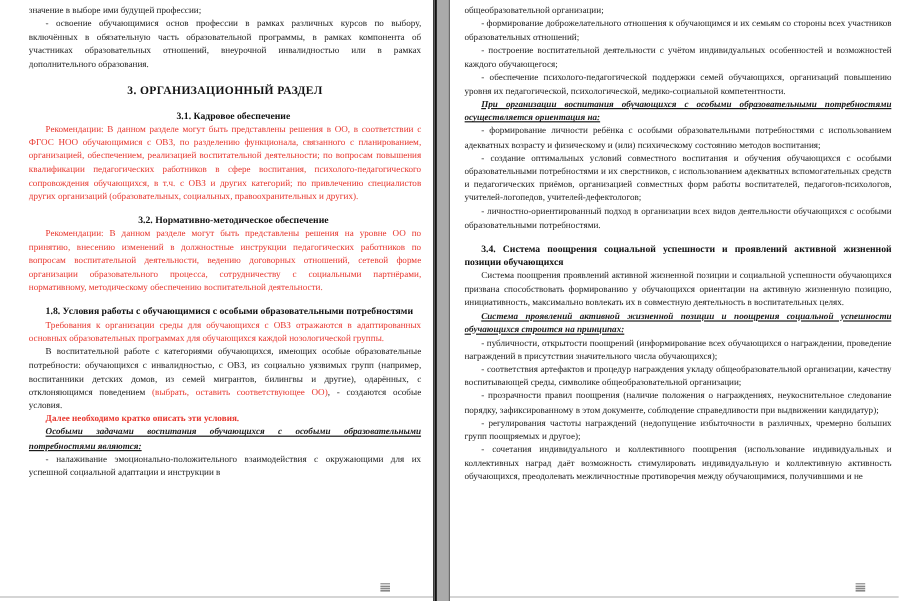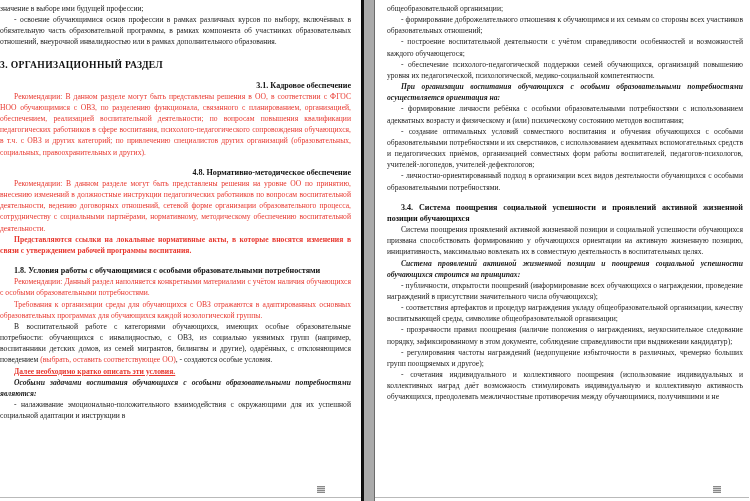--- a/index.html
+++ b/index.html
@@ -26,21 +26,21 @@
   .page {
     position: relative;
     height: 501px;
     background: #ffffff;
     box-sizing: border-box;
     overflow: hidden;
   }
 
   .page-left {
     width: 362px;
-    padding: 3px 10px 0 0;
+    padding: 3px 10px 0 24px;
     border-right: 1px solid #0a0a0a;
   }
 
   .gutter {
     width: 13px;
     height: 501px;
     background: #aaaaaa;
     border-left: 2px solid #111111;
     border-right: 1px solid #6b6b6b;
     box-sizing: border-box;
@@ -75,43 +75,43 @@
   p.red {
     color: #e8382f;
   }
   p.redb {
     color: #e8382f;
     font-weight: bold;
   }
   p.redu {
     color: #e8382f;
     font-weight: bold;
+  }
+
+  p.bi {
+    font-weight: bold;
+    font-style: italic;
     text-decoration: underline;
-  }
-
-  p.bi {
-    font-weight: bold;
-    font-style: italic;
   }
 
   h1.sec-title {
     margin: 11px 0 10px 0;
     font-size: 9.6px;
     font-weight: bold;
-    text-align: left;
+    text-align: center;
     letter-spacing: 0.35px;
     color: #111111;
   }
 
   h2.sub-title {
     margin: 9px 0 0 0;
     text-indent: 14px;
     font-size: 8.1px;
     font-weight: bold;
-    text-align: right;
+    text-align: center;
     color: #111111;
     line-height: 11.2px;
   }
   h2.sub-title.just {
     text-align: justify;
   }
 
   .folio {
     position: absolute;
     bottom: 8px;
@@ -147,26 +147,24 @@
     <div class="col">
 
       <p class="noind">значение в выборе ими будущей профессии;</p>
       <p class="ind">- освоение обучающимися основ профессии в рамках различных курсов по выбору, включённых в обязательную часть образовательной программы, в рамках компонента об участниках образовательных отношений, внеурочной инвалидностью или в рамках дополнительного образования.</p>
 
       <h1 class="sec-title">3. ОРГАНИЗАЦИОННЫЙ РАЗДЕЛ</h1>
 
       <h2 class="sub-title">3.1. Кадровое обеспечение</h2>
       <p class="ind red">Рекомендации: В данном разделе могут быть представлены решения в ОО, в соответствии с ФГОС НОО обучающимися с ОВЗ, по разделению функционала, связанного с планированием, организацией, обеспечением, реализацией воспитательной деятельности; по вопросам повышения квалификации педагогических работников в сфере воспитания, психолого-педагогического сопровождения обучающихся, в т.ч. с ОВЗ и других категорий; по привлечению специалистов других организаций (образовательных, социальных, правоохранительных и других).</p>
 
-      <h2 class="sub-title">4.8. Нормативно-методическое обеспечение</h2>
+      <h2 class="sub-title">3.2. Нормативно-методическое обеспечение</h2>
       <p class="ind red">Рекомендации: В данном разделе могут быть представлены решения на уровне ОО по принятию, внесению изменений в должностные инструкции педагогических работников по вопросам воспитательной деятельности, ведению договорных отношений, сетевой форме организации образовательного процесса, сотрудничеству с социальными партнёрами, нормативному, методическому обеспечению воспитательной деятельности.</p>
-      <p class="ind redb">Представляются ссылки на локальные нормативные акты, в которые вносятся изменения в связи с утверждением рабочей программы воспитания.</p>
 
       <h2 class="sub-title just">1.8. Условия работы с обучающимися с особыми образовательными потребностями</h2>
-      <p class="ind red">Рекомендации: Данный раздел наполняется конкретными материалами с учётом наличия обучающихся с особыми образовательными потребностями.</p>
       <p class="ind red">Требования к организации среды для обучающихся с ОВЗ отражаются в адаптированных основных образовательных программах для обучающихся каждой нозологической группы.</p>
 
       <p class="ind"><span>В воспитательной работе с категориями обучающихся, имеющих особые образовательные потребности: обучающихся с инвалидностью, с ОВЗ, из социально уязвимых групп (например, воспитанники детских домов, из семей мигрантов, билингвы и другие), одарённых, с отклоняющимся поведением</span><span style="color:#e8382f"> </span><span style="color:#e8382f">(выбрать, оставить соответствующее ОО)</span><span>, - создаются особые условия.</span></p>
 
       <p class="ind redu">Далее необходимо кратко описать эти условия.</p>
 
       <p class="ind bi">Особыми задачами воспитания обучающихся с особыми образовательными потребностями являются:</p>
       <p class="ind">- налаживание эмоционально-положительного взаимодействия с окружающими для их успешной социальной адаптации и инструкции в</p>
 
     </div>
@@ -174,21 +172,21 @@
     <div class="bottom-edge"></div>
   </div>
 
   <div class="gutter"></div>
 
   <div class="page page-right">
     <div class="col">
 
       <p class="noind">общеобразовательной организации;</p>
       <p class="ind">- формирование доброжелательного отношения к обучающимся и их семьям со стороны всех участников образовательных отношений;</p>
-      <p class="ind">- построение воспитательной деятельности с учётом справедливости особенностей и возможностей каждого обучающегося;</p>
+      <p class="ind">- построение воспитательной деятельности с учётом индивидуальных особенностей и возможностей каждого обучающегося;</p>
       <p class="ind">- обеспечение психолого-педагогической поддержки семей обучающихся, организаций повышению уровня их педагогической, психологической, медико-социальной компетентности.</p>
 
       <p class="ind bi">При организации воспитания обучающихся с особыми образовательными потребностями осуществляется ориентация на:</p>
 
       <p class="ind">- формирование личности ребёнка с особыми образовательными потребностями с использованием адекватных возрасту и физическому и (или) психическому состоянию методов воспитания;</p>
       <p class="ind">- создание оптимальных условий совместного воспитания и обучения обучающихся с особыми образовательными потребностями и их сверстников, с использованием адекватных вспомогательных средств и педагогических приёмов, организацией совместных форм работы воспитателей, педагогов-психологов, учителей-логопедов, учителей-дефектологов;</p>
       <p class="ind">- личностно-ориентированный подход в организации всех видов деятельности обучающихся с особыми образовательными потребностями.</p>
 
       <h2 class="sub-title just">3.4. Система поощрения социальной успешности и проявлений активной жизненной позиции обучающихся</h2>
 

